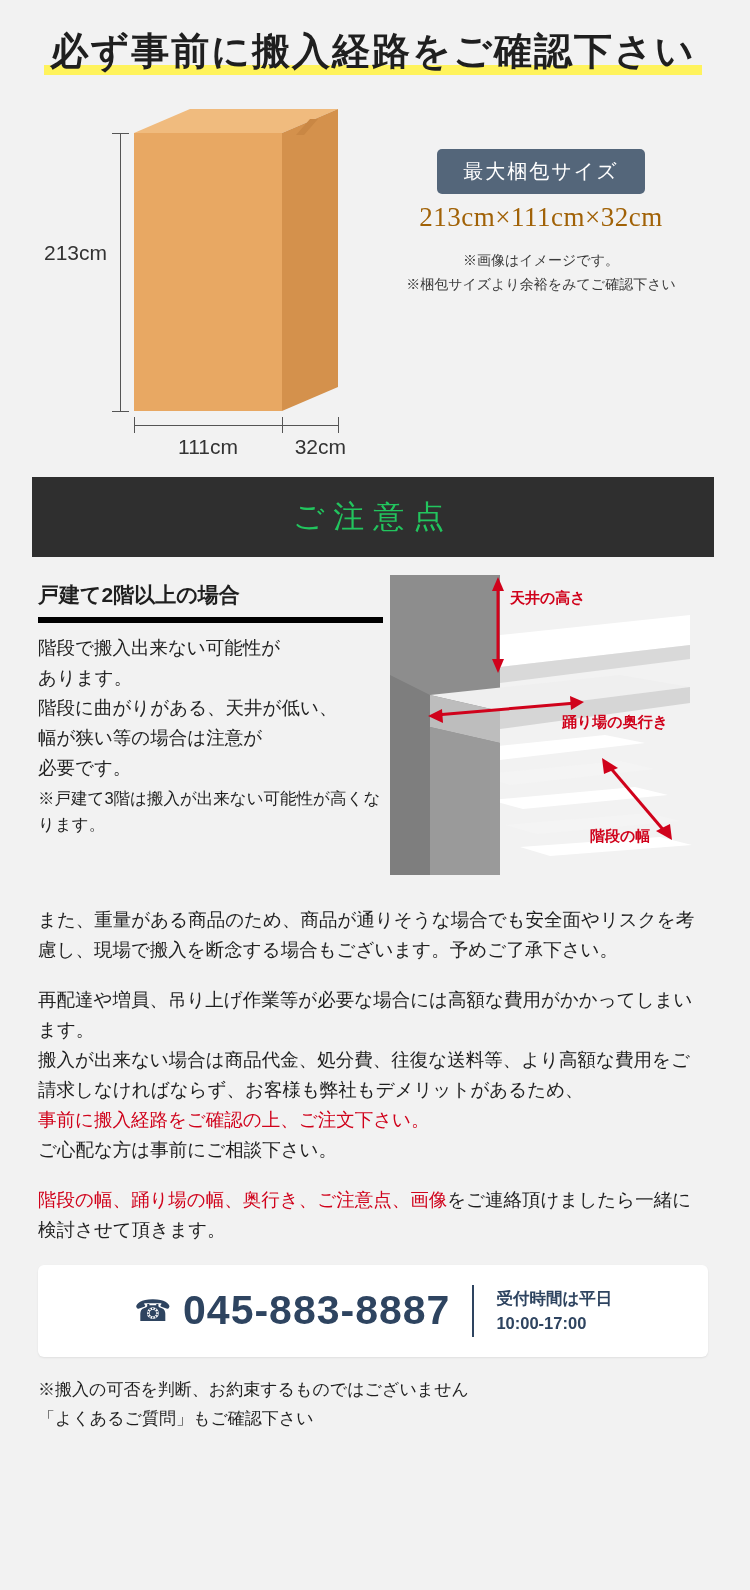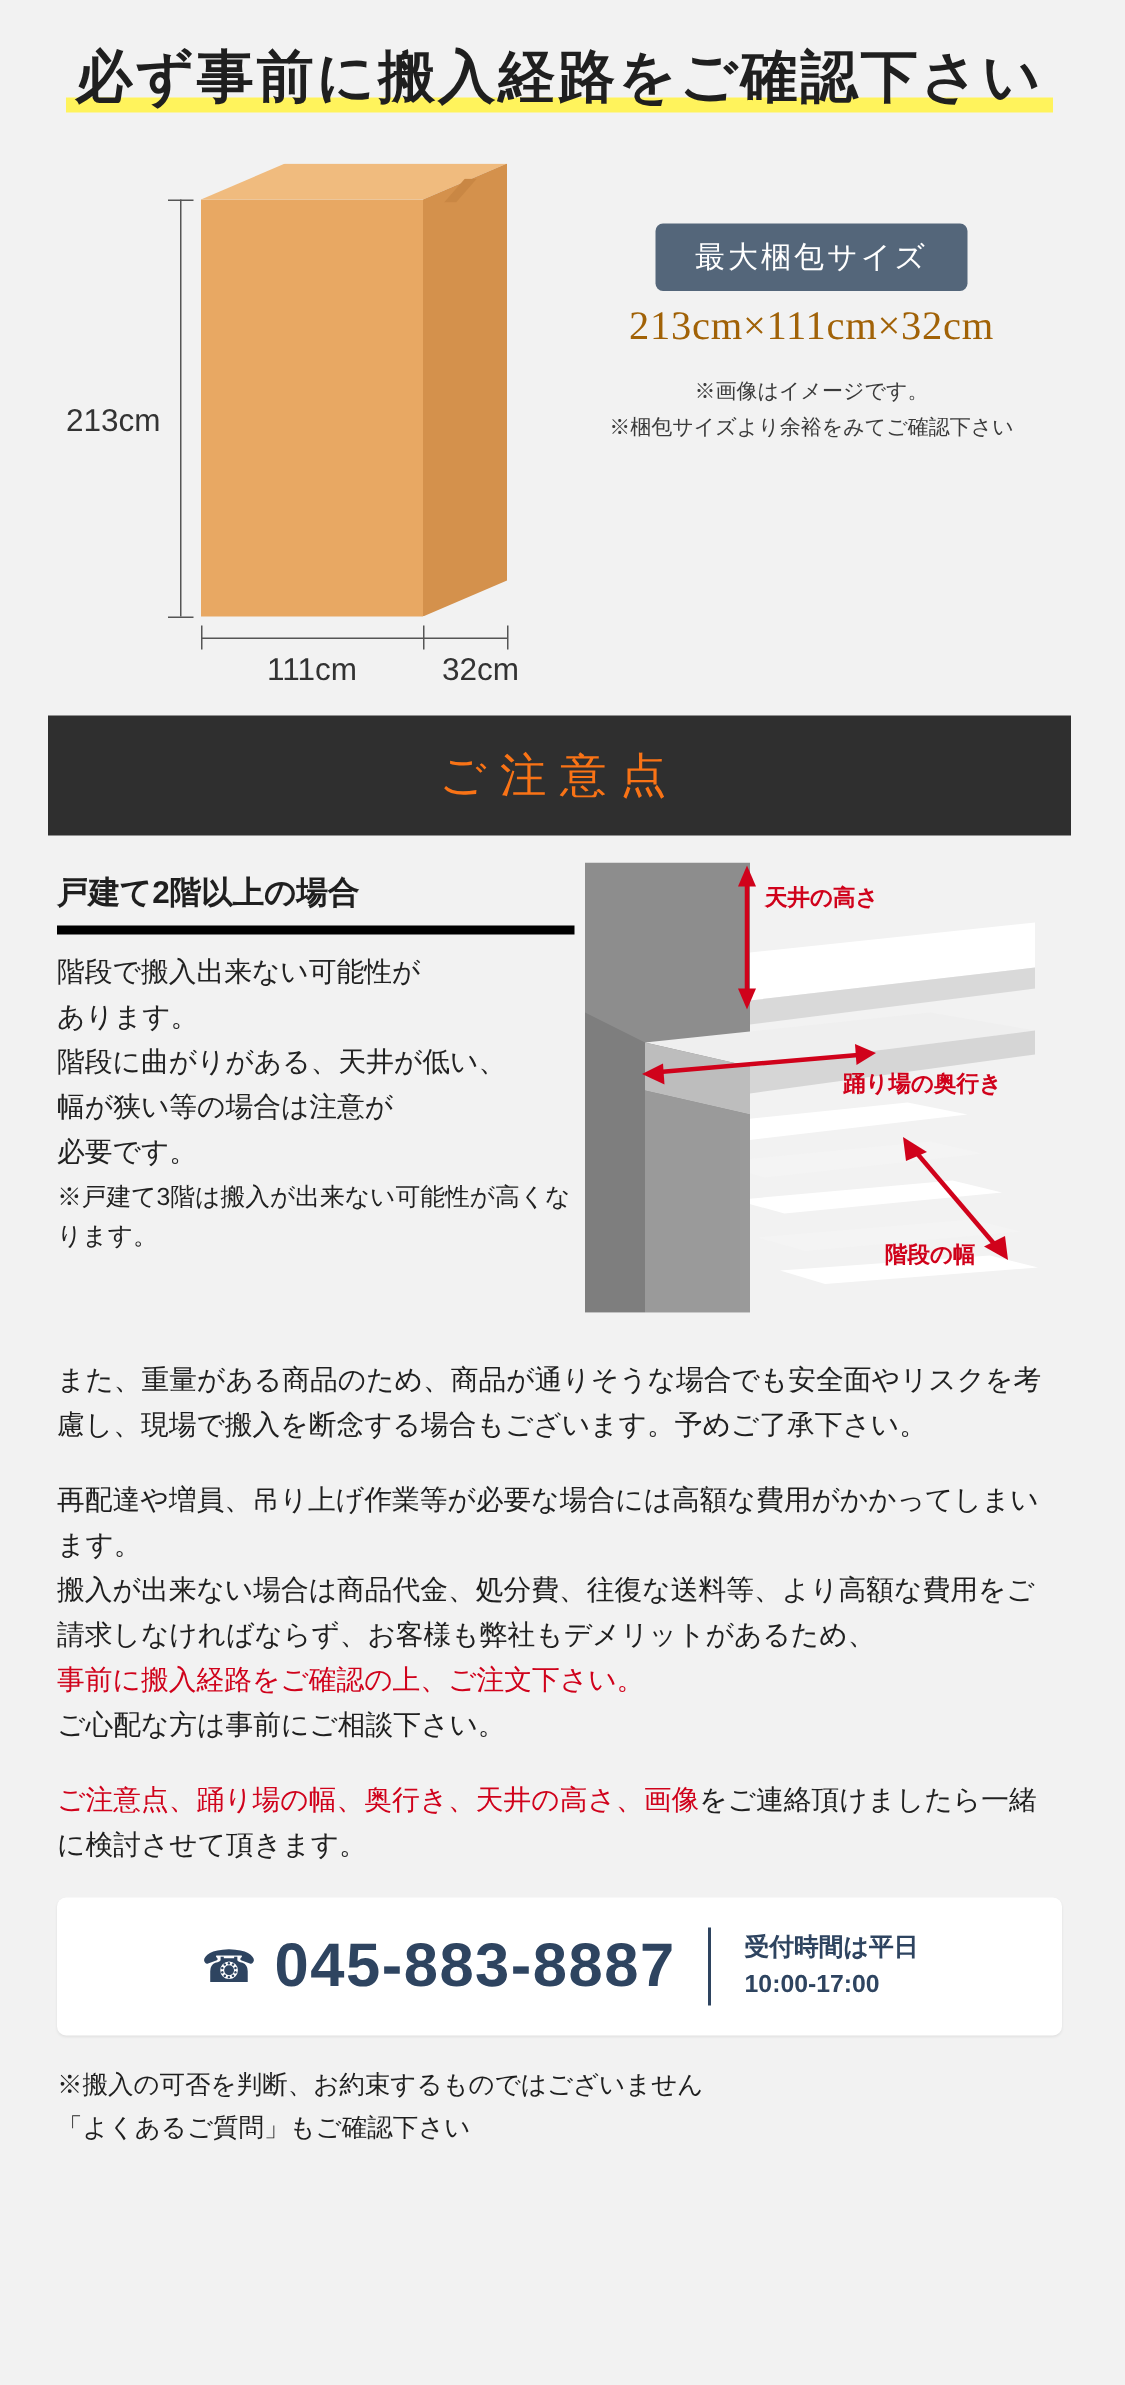--- a/index.html
+++ b/index.html
@@ -114,21 +114,21 @@
     left: 64px;
     width: 17px;
     height: 1px;
     background: #555;
   }
   .dim-cap-v-top { top: 24px; }
   .dim-cap-v-bot { top: 302px; }
   .dim-label-h {
     position: absolute;
     left: -4px;
-    top: 160px;
+    top: 132px;
     font-size: 21px;
     color: #333;
   }
   .dim-line-h1 {
     position: absolute;
     left: 86px;
     top: 316px;
     width: 148px;
     height: 1px;
     background: #555;
@@ -195,21 +195,21 @@
     font-size: 14px;
     color: #3a3a3a;
     line-height: 1.7;
   }
 
   
   .caution-band {
     margin: 10px 32px 0 32px;
     height: 80px;
     background: #2f2f2f;
-    color: #f97316;
+    color: #22c55e;
     display: flex;
     align-items: center;
     justify-content: center;
     font-size: 31px;
     letter-spacing: 9px;
     font-family: "Liberation Serif", serif;
   }
 
   
   .stairs-section {
@@ -417,21 +417,21 @@
 
   <div class="paras">
     <p>また、重量がある商品のため、商品が通りそうな場合でも安全面やリスクを考慮し、現場で搬入を断念する場合もございます。予めご了承下さい。</p>
     <p>
       <span>再配達や増員、吊り上げ作業等が必要な場合には高額な費用がかかってしまいます。</span><br>
       <span>搬入が出来ない場合は商品代金、処分費、往復な送料等、より高額な費用をご請求しなければならず、お客様も弊社もデメリットがあるため、</span><br>
       <span class="red">事前に搬入経路をご確認の上、ご注文下さい。</span><br>
       <span>ご心配な方は事前にご相談下さい。</span>
     </p>
     <p>
-      <span class="red">ご注意点、踊り場の幅、奥行き、天井の高さ、画像</span><span>をご連絡頂けましたら一緒に検討させて頂きます。</span>
+      <span class="red">階段の幅、踊り場の幅、奥行き、ご注意点、画像</span><span>をご連絡頂けましたら一緒に検討させて頂きます。</span>
     </p>
   </div>
 
   <div class="phone-card">
     <div class="phone-left">
       <span class="phone-icon">☎</span>
       <span class="phone-number">045-883-8887</span>
     </div>
     <div class="phone-divider"></div>
     <div class="phone-hours">

